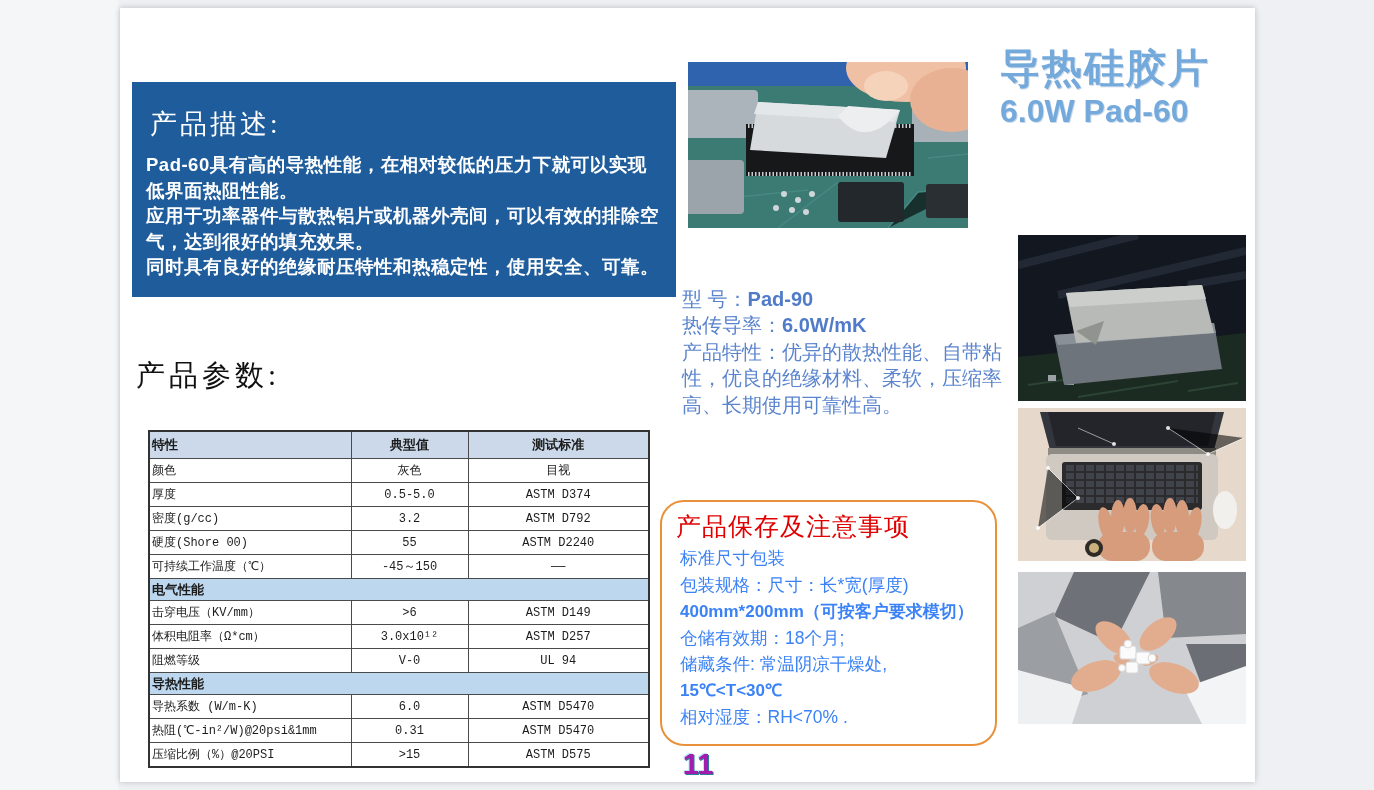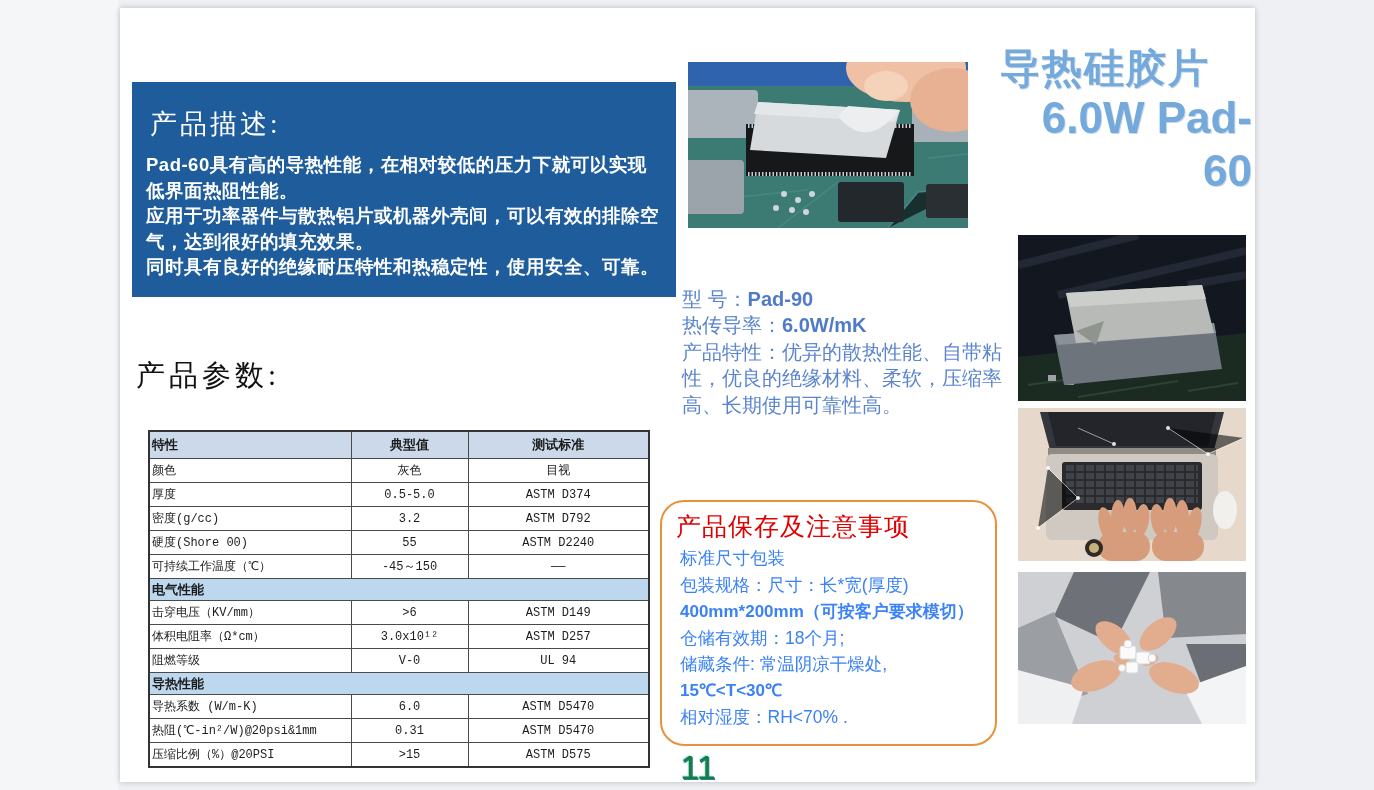--- a/index.html
+++ b/index.html
@@ -33,23 +33,23 @@
   .spec-list .lat{font-weight:bold;color:#4f7bc9;}
   .note-card{position:absolute;left:540px;top:492px;width:337px;height:246px;box-sizing:border-box;
     border:2.5px solid #e8913a;border-radius:24px;padding:8px 12px 6px 14px;background:#fff;}
   .note-heading{font-family:"Liberation Serif",serif;color:#e00000;font-size:25px;letter-spacing:1px;margin:0 0 4px 0;white-space:nowrap;}
   .note-text p{margin:4px;font-size:17.5px;line-height:1.3;color:#3b82f6;}
   .note-text p.lat{font-weight:bold;font-size:17px;}
   
   .prod-title{position:absolute;left:880px;top:36px;width:252px;color:#74a9dc;font-weight:bold;
     text-shadow:1px 1px 0 rgba(100,140,190,.35);}
   .prod-title .l1{font-size:40px;letter-spacing:2px;line-height:1.2;}
-  .prod-title .l2{font-size:44px;line-height:1.2;text-align:right;}
-  .page-num{position:absolute;left:556px;top:740px;width:44px;text-align:center;font-size:34px;
-    font-weight:400;color:#15803d;text-shadow:1px 1px 0 #2b7e97,-1px -1px 0 #bfe6f0;}
+  .prod-title .l2{font-size:32px;line-height:1.2;}
+  .page-num{position:absolute;left:556px;top:740px;width:44px;text-align:center;font-size:29px;
+    font-weight:700;color:#a21caf;text-shadow:1px 1px 0 #2b7e97,-1px -1px 0 #bfe6f0;}
 </style>
 </head>
 <body>
 
 <div class="stage">
   <div class="page">
 
     <div class="desc-card">
       <div class="desc-heading">产品描述:</div>
       <div class="desc-text">

